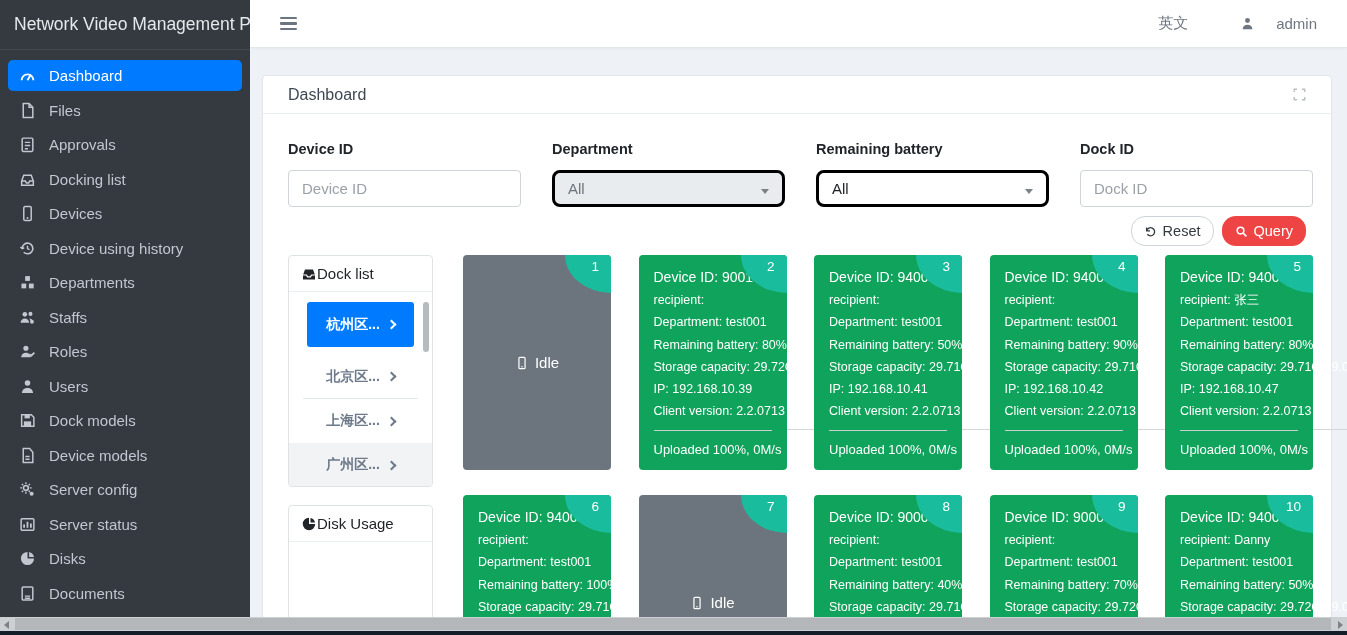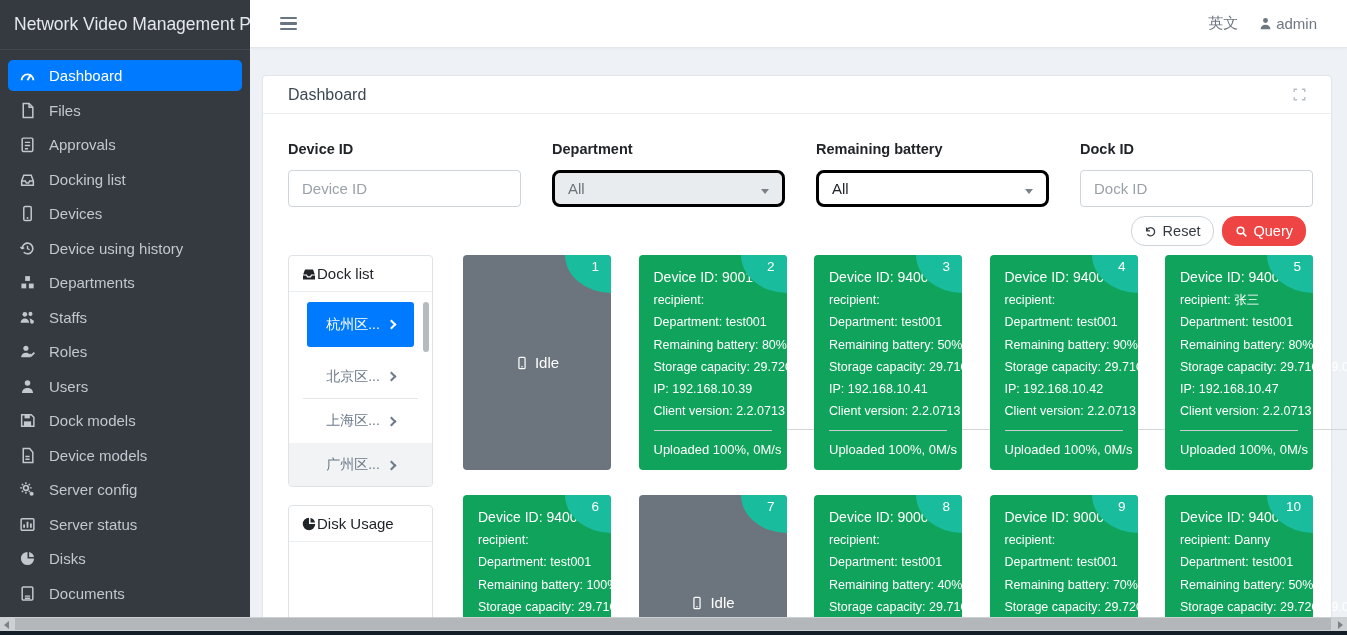--- a/index.html
+++ b/index.html
@@ -18,22 +18,22 @@
   .menu-item svg { width:17px; height:17px; flex:none; }
   .menu-label { white-space:nowrap; overflow:hidden; }
 
   
   .topbar { position:absolute; left:250px; top:0; width:1097px; height:48px; background:#fff;
             border-bottom:1px solid #e4e8eb; box-shadow:0 1px 3px rgba(0,0,0,.03);
             display:flex; align-items:center; padding:0 30px; z-index:4; }
   .burger { width:17px; height:13px; display:flex; flex-direction:column; justify-content:space-between; cursor:pointer; }
   .burger span { display:block; height:2.4px; background:#6b7580; border-radius:1px; }
   .topbar-right { margin-left:auto; display:flex; align-items:center; }
-  .lang { color:#6e7680; font-size:15px; margin-right:20px; cursor:pointer; }
-  .user { display:flex; align-items:center; gap:3px; color:#6e7680; font-size:15px; cursor:pointer; }
+  .lang { color:#6e7680; font-size:15px; margin-right:52px; cursor:pointer; }
+  .user { display:flex; align-items:center; gap:21px; color:#6e7680; font-size:15px; cursor:pointer; }
   .user svg { width:15px; height:15px; }
 
   
   .panel { position:absolute; left:262px; top:75px; width:1070px; height:600px; background:#fff;
            border:1px solid #e2e6ea; border-radius:4px; box-shadow:0 1px 2px rgba(0,0,0,.04); }
   .panel-head { height:38px; border-bottom:1px solid #ebeef1; display:flex; align-items:center;
                 padding:0 25px; font-size:16px; color:#3d4852; }
   .expand-btn { margin-left:auto; color:#b7bec6; cursor:pointer; display:flex; }
   .expand-btn svg { width:13px; height:13px; }
   .panel-body { padding:20px 25px; position:relative; }
@@ -59,21 +59,21 @@
   
   .dash-row { display:flex; margin-top:9px; align-items:flex-start; }
   .left-col { width:145px; margin-right:30px; flex:none; }
   .side-card { border:1px solid #dfe3e7; border-radius:4px; background:#fff; }
   .side-card-head { height:36px; display:flex; align-items:center; gap:0; padding:0 12px;
                     border-bottom:1px solid #ebeef1; font-size:15px; color:#212529; }
   .side-card-head svg { width:16px; height:16px; flex:none; }
   .dock-card { height:232px; overflow:hidden; }
   .dock-body { position:relative; height:195px; overflow:hidden; padding-top:10px; }
   .dock-item { display:flex; align-items:center; justify-content:center; gap:6px; font-size:14px;
-               color:#6e7a8a; height:44px; margin:0 14px; cursor:pointer; white-space:nowrap; }
+               color:#6e7a8a; height:44px; margin:0 14px; cursor:pointer; white-space:nowrap;font-weight:bold; }
   .dock-item.selected { background:#007bff; color:#fff; border-radius:3px; height:45px; margin:0 18px 8px; }
   .dock-item.with-divider { border-bottom:1px solid #e4e7ea; }
   .dock-item.hovered { background:#f1f3f4; margin:0 0 0; padding:0 14px; }
   .chev { width:7px; height:7px; border-top:2px solid currentColor; border-right:2px solid currentColor;
           transform:rotate(45deg); margin-left:2px; flex:none; }
   .dock-scroll { position:absolute; right:3px; top:10px; width:6px; height:50px; background:#b6bbc0; border-radius:3px; cursor:pointer; }
   .disk-card { margin-top:18px; height:200px; }
 
   
   .cards-wrap { flex:1; position:relative; }

